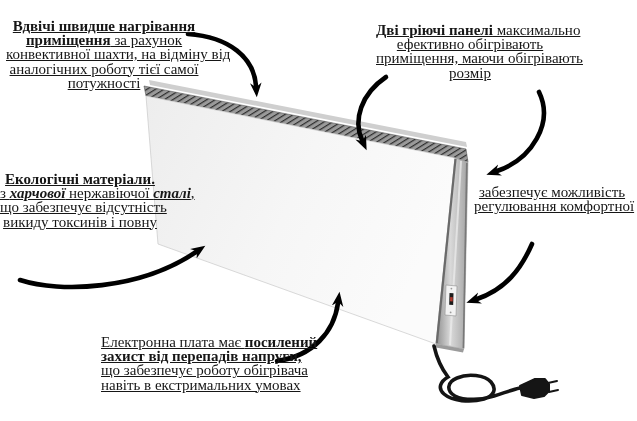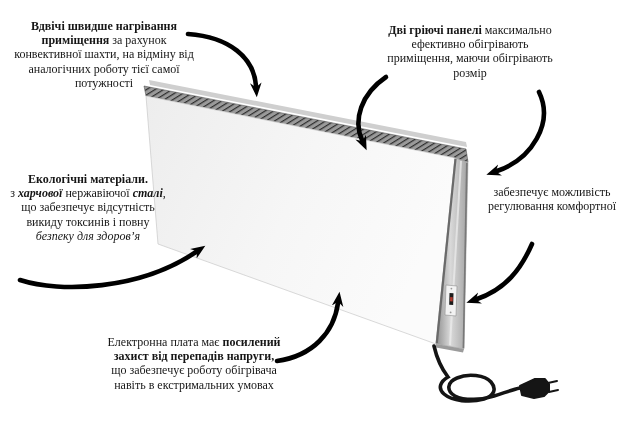--- a/index.html
+++ b/index.html
@@ -1,28 +1,28 @@
 <!DOCTYPE html>
 <html><head>
 <meta charset="utf-8">
 <style>
   html,body{margin:0;padding:0;background:#ffffff;}
   .stage{
     position:relative;width:637px;height:421px;background:#ffffff;overflow:hidden;
     font-family:"Liberation Serif","DejaVu Serif",serif;color:#161616;
   }
   .art{position:absolute;left:0;top:0;width:637px;height:421px;}
-  .note{position:absolute;text-align:center;font-size:12px;line-height:14.2px;}
+  .note{position:absolute;text-align:center;font-size:15px;line-height:14.2px;text-decoration:underline;}
   .ln{white-space:nowrap;}
   .b{font-weight:bold;}
   .i{font-style:italic;}
   .bi{font-weight:bold;font-style:italic;}
   .note-tl{left:6px;top:19px;width:196px;}
   .note-tr{left:376px;top:23px;width:188px;}
-  .note-ml{left:8px;top:172px;width:160px;}
+  .note-ml{left:0px;top:172px;width:160px;}
   .note-mr{left:474px;top:185px;width:156px;}
   .note-bt{left:101px;top:335px;width:186px;}
 </style>
 </head>
 <body>
 
 <div class="stage">
 
   <svg class="art" viewBox="0 0 637 421" xmlns="http://www.w3.org/2000/svg">
     <defs>
@@ -97,21 +97,20 @@
     <div class="ln"><span>ефективно обігрівають</span></div>
     <div class="ln"><span>приміщення, маючи обігрівають</span></div>
     <div class="ln"><span>розмір</span></div>
   </div>
 
   <div class="note note-ml">
     <div class="ln"><span class="b">Екологічні матеріали.</span></div>
     <div class="ln"><span>з </span><span class="bi">харчової</span><span> нержавіючої </span><span class="bi">сталі</span><span>,</span></div>
     <div class="ln"><span>що забезпечує відсутність</span></div>
     <div class="ln"><span>викиду токсинів і повну</span></div>
-    <div class="ln"><span class="i">безпеку для здоров’я</span></div>
   </div>
 
   <div class="note note-mr">
     <div class="ln"><span>забезпечує можливість</span></div>
     <div class="ln"><span>регулювання комфортної</span></div>
   </div>
 
   <div class="note note-bt">
     <div class="ln"><span>Електронна плата має </span><span class="b">посилений</span></div>
     <div class="ln"><span class="b">захист від перепадів напруги,</span></div>

